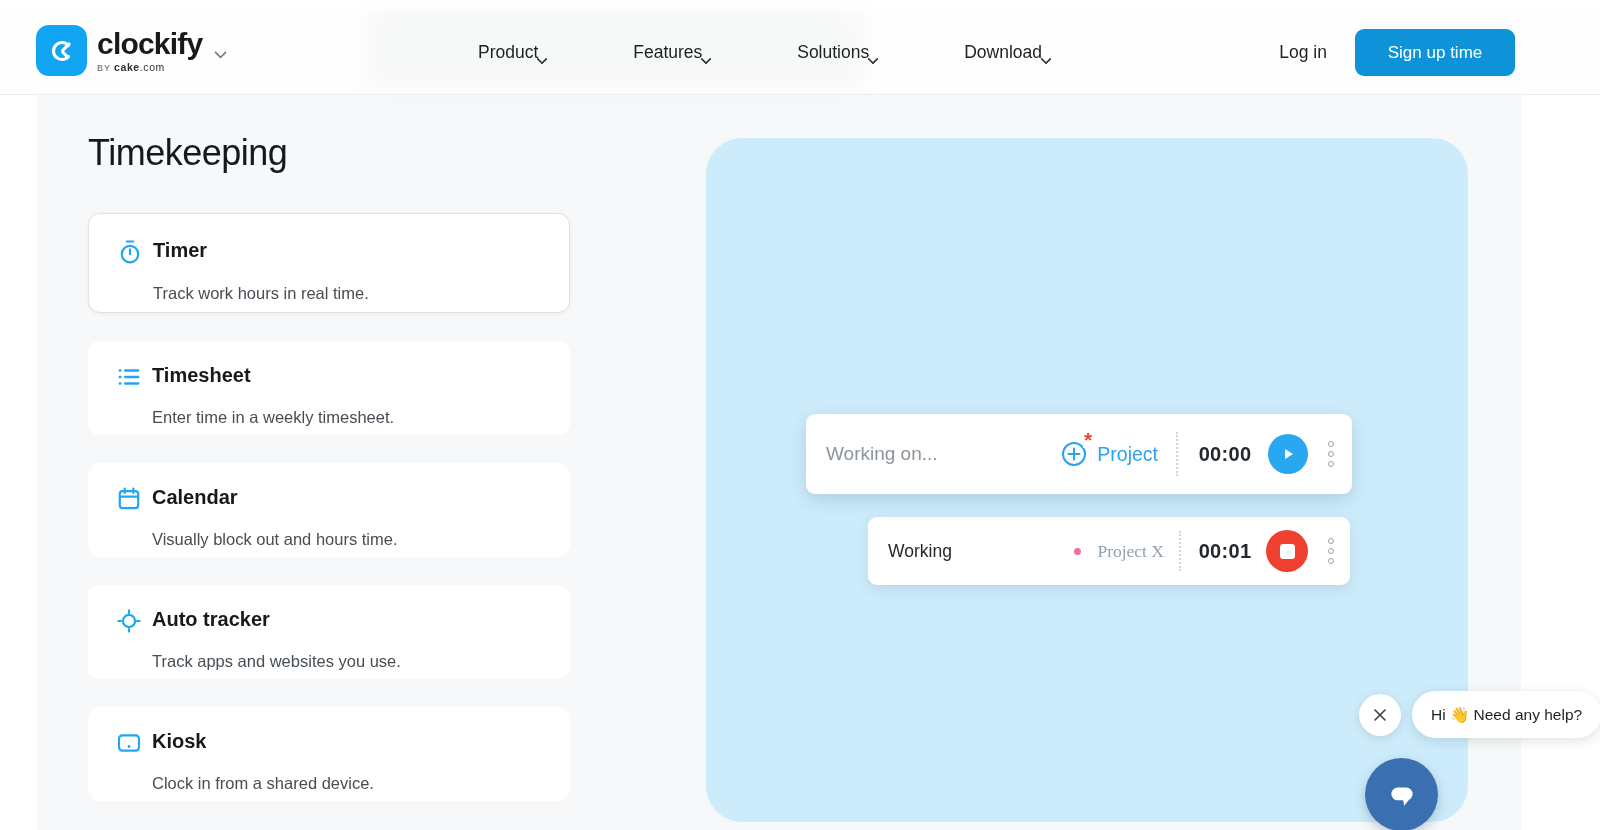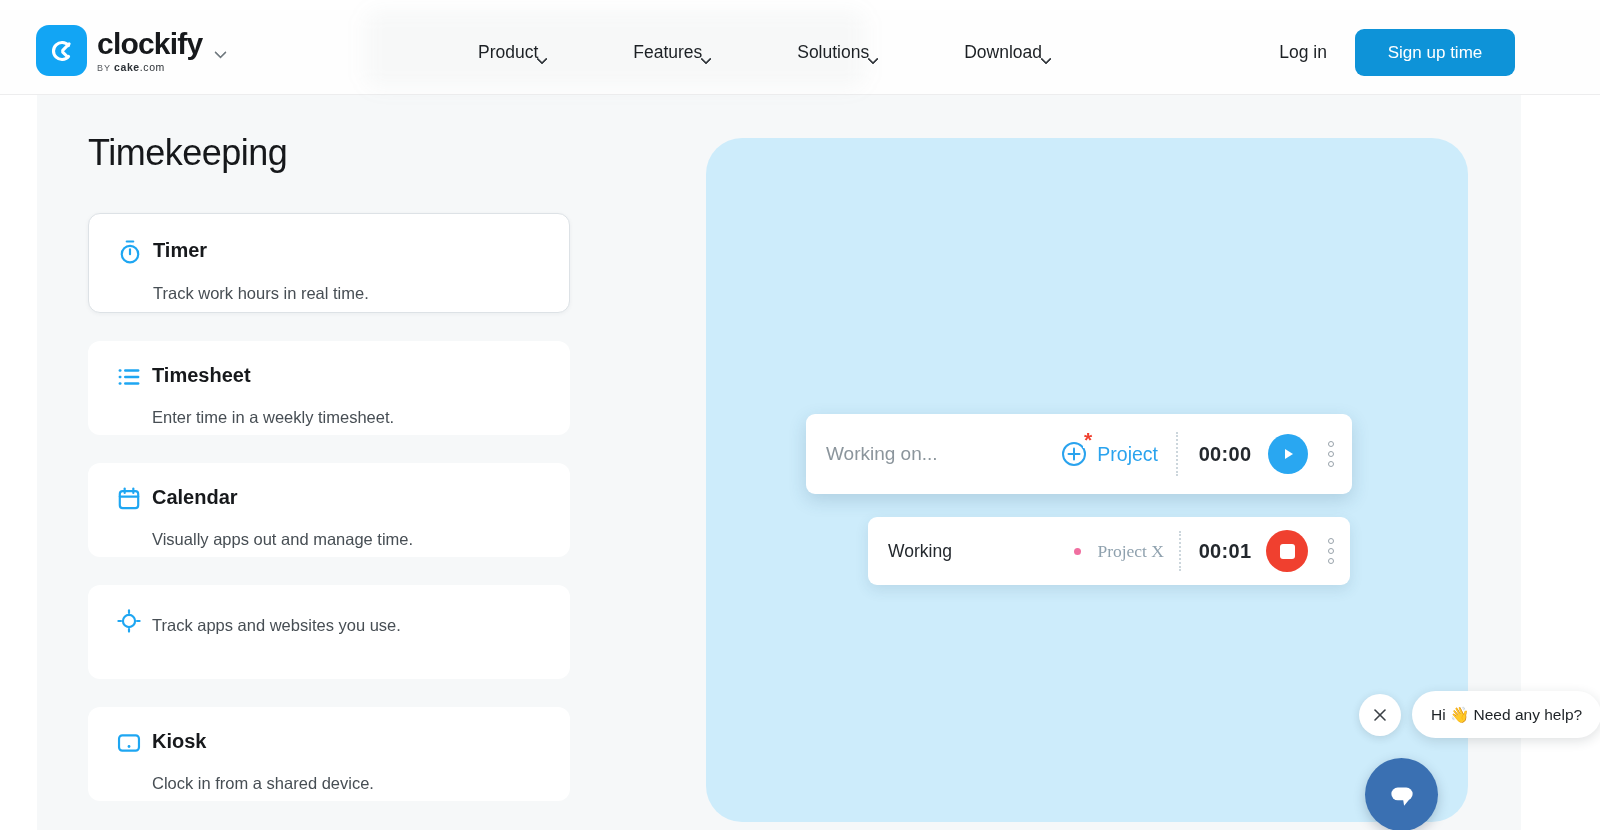--- a/index.html
+++ b/index.html
@@ -157,31 +157,32 @@
     </div>
 
     <div class="card">
       <svg class="c-icon" viewBox="0 0 24 24" fill="none" stroke="#1ea6f2" stroke-width="2" stroke-linecap="round">
         <rect x="3.5" y="4.8" width="17" height="15.6" rx="2.6"></rect>
         <line x1="3.5" y1="9.8" x2="20.5" y2="9.8"></line>
         <line x1="8" y1="2.4" x2="8" y2="6.4"></line>
         <line x1="16" y1="2.4" x2="16" y2="6.4"></line>
       </svg>
       <div class="c-title">Calendar</div>
-      <div class="c-desc">Visually apps out and manage time.</div>
+      <div class="c-desc">Visually block out and hours time.</div>
     </div>
 
     <div class="card">
       <svg class="c-icon" viewBox="0 0 24 24" fill="none" stroke="#1ea6f2" stroke-width="2" stroke-linecap="round">
         <circle cx="12" cy="12" r="5.6"></circle>
         <line x1="12" y1="2.2" x2="12" y2="4.6"></line>
         <line x1="12" y1="19.4" x2="12" y2="21.8"></line>
         <line x1="2.2" y1="12" x2="4.6" y2="12"></line>
         <line x1="19.4" y1="12" x2="21.8" y2="12"></line>
       </svg>
+      <div class="c-title">Auto tracker</div>
       <div class="c-desc">Track apps and websites you use.</div>
     </div>
 
     <div class="card">
       <svg class="c-icon" viewBox="0 0 24 24" fill="none" stroke="#1ea6f2" stroke-width="2" stroke-linecap="round">
         <rect x="2.8" y="5" width="18.4" height="14" rx="3"></rect>
         <line x1="12" y1="15.2" x2="12.01" y2="15.2" stroke-width="2.6"></line>
       </svg>
       <div class="c-title">Kiosk</div>
       <div class="c-desc">Clock in from a shared device.</div>

